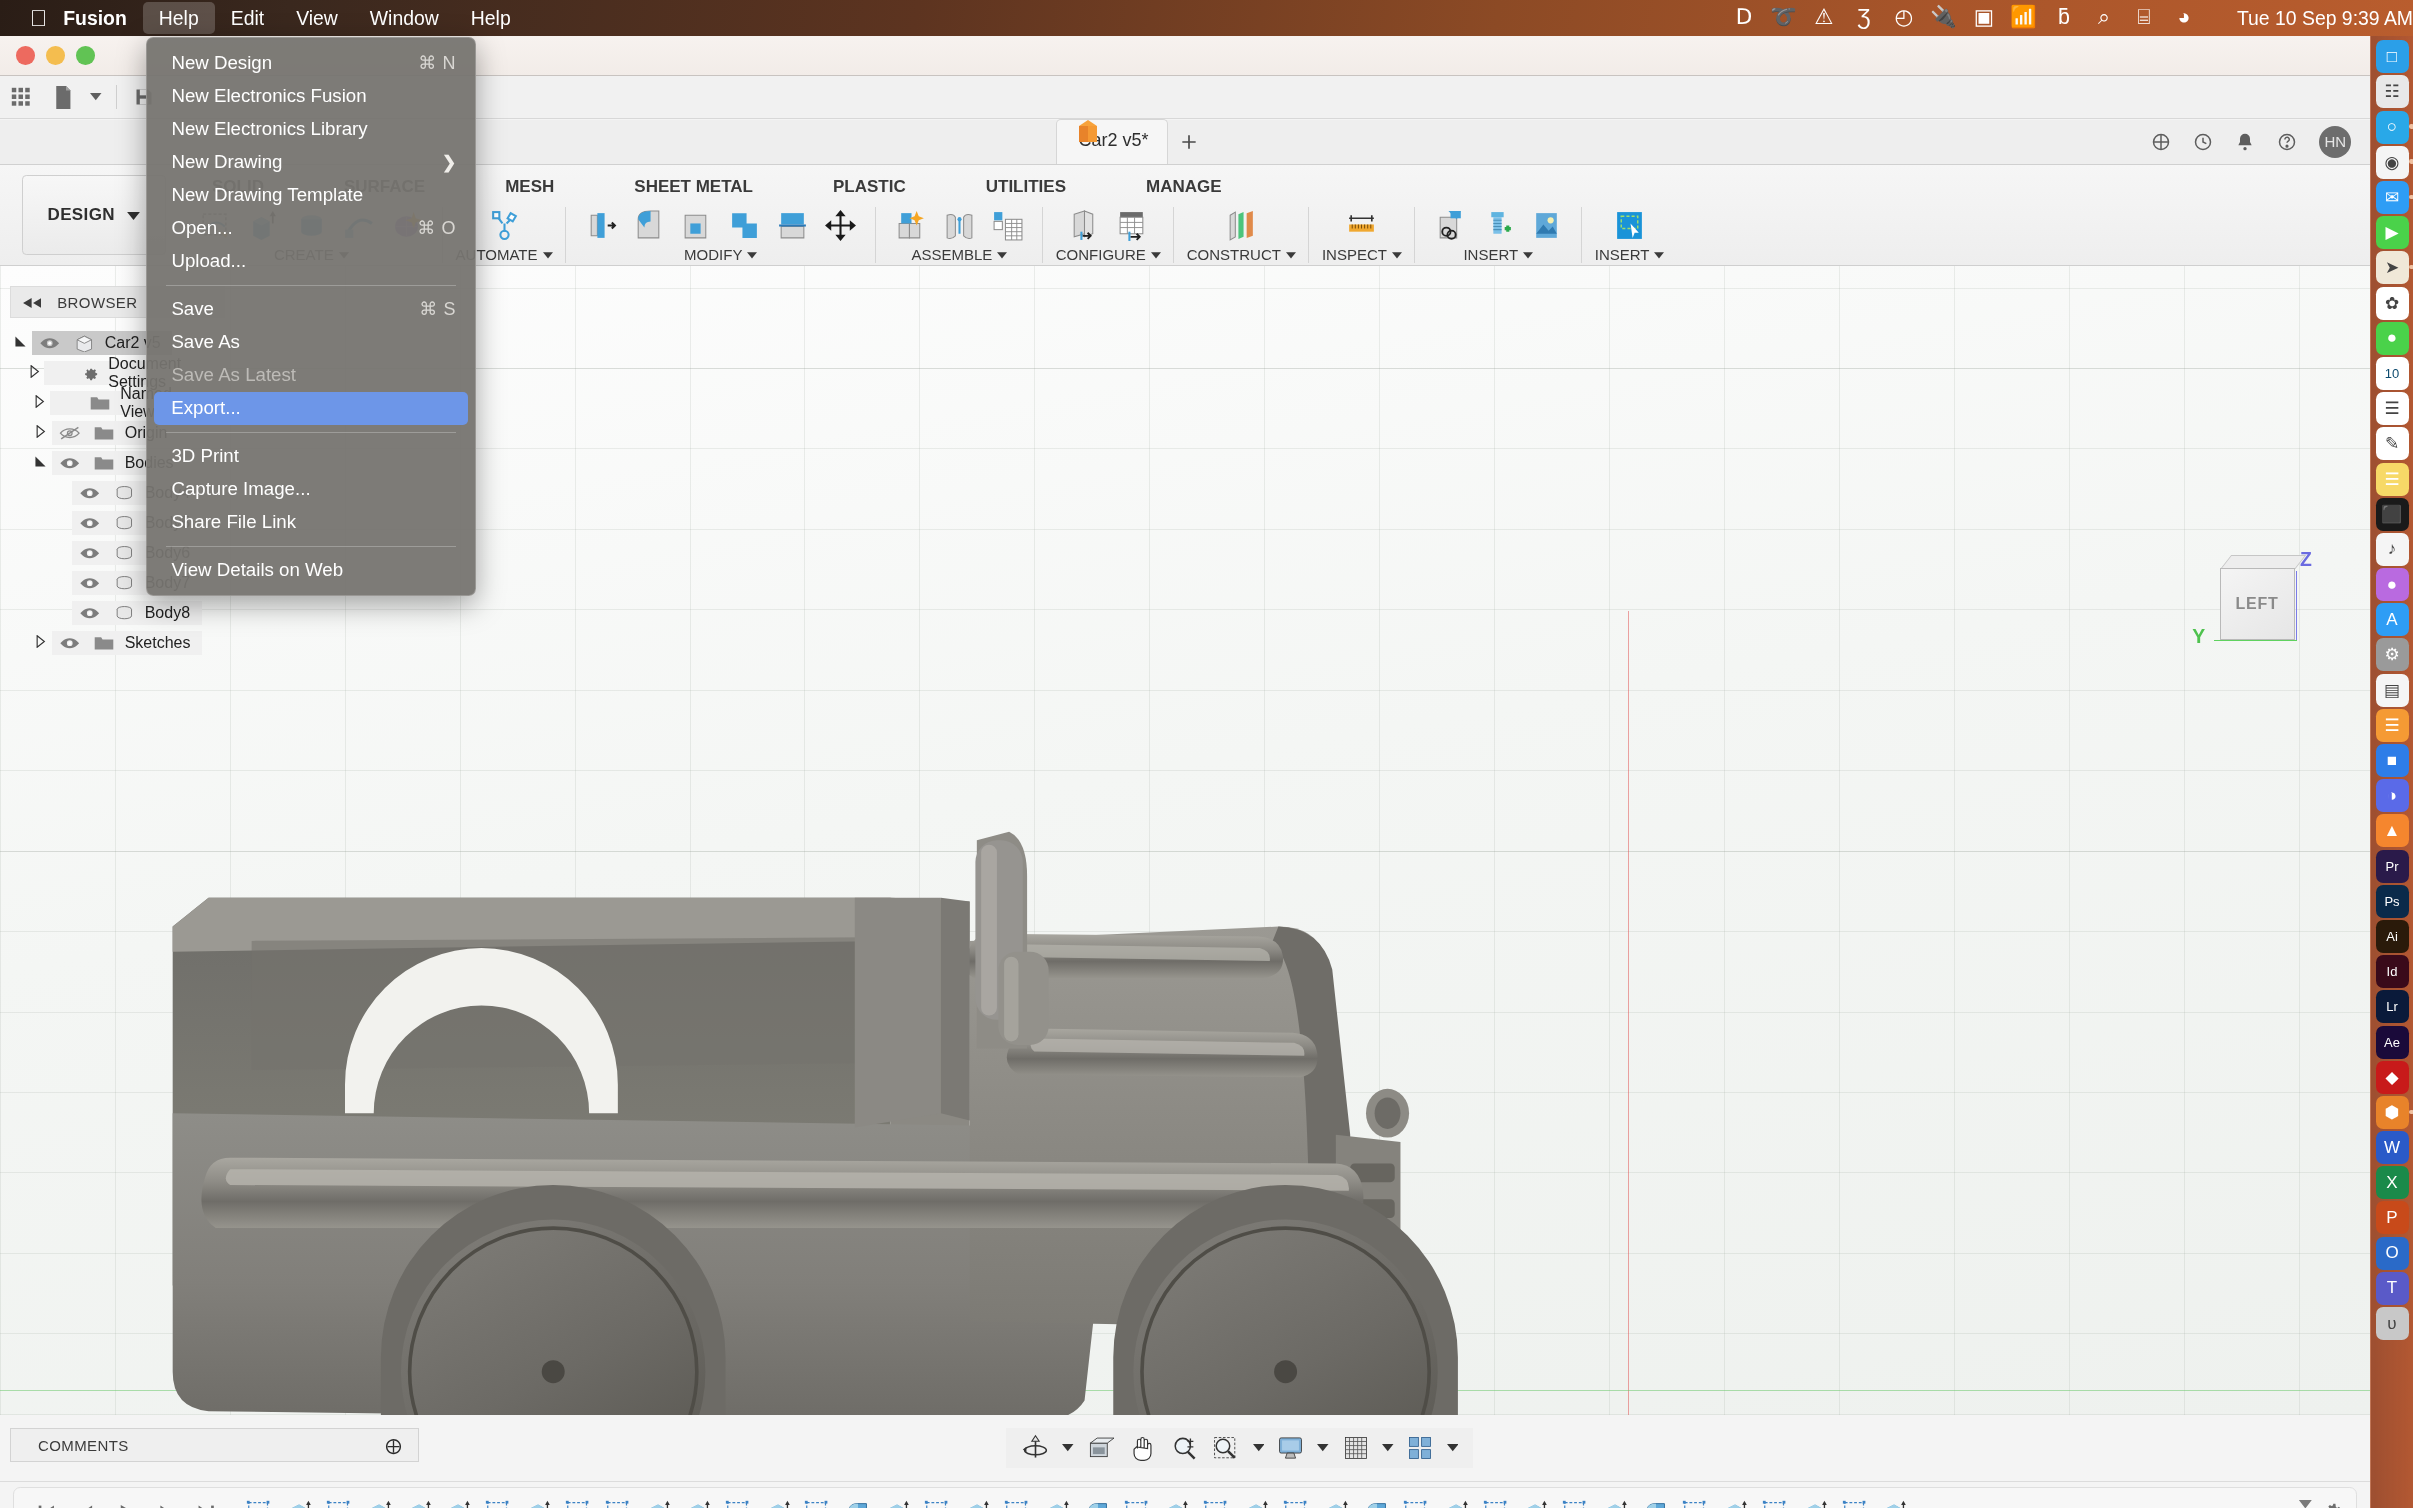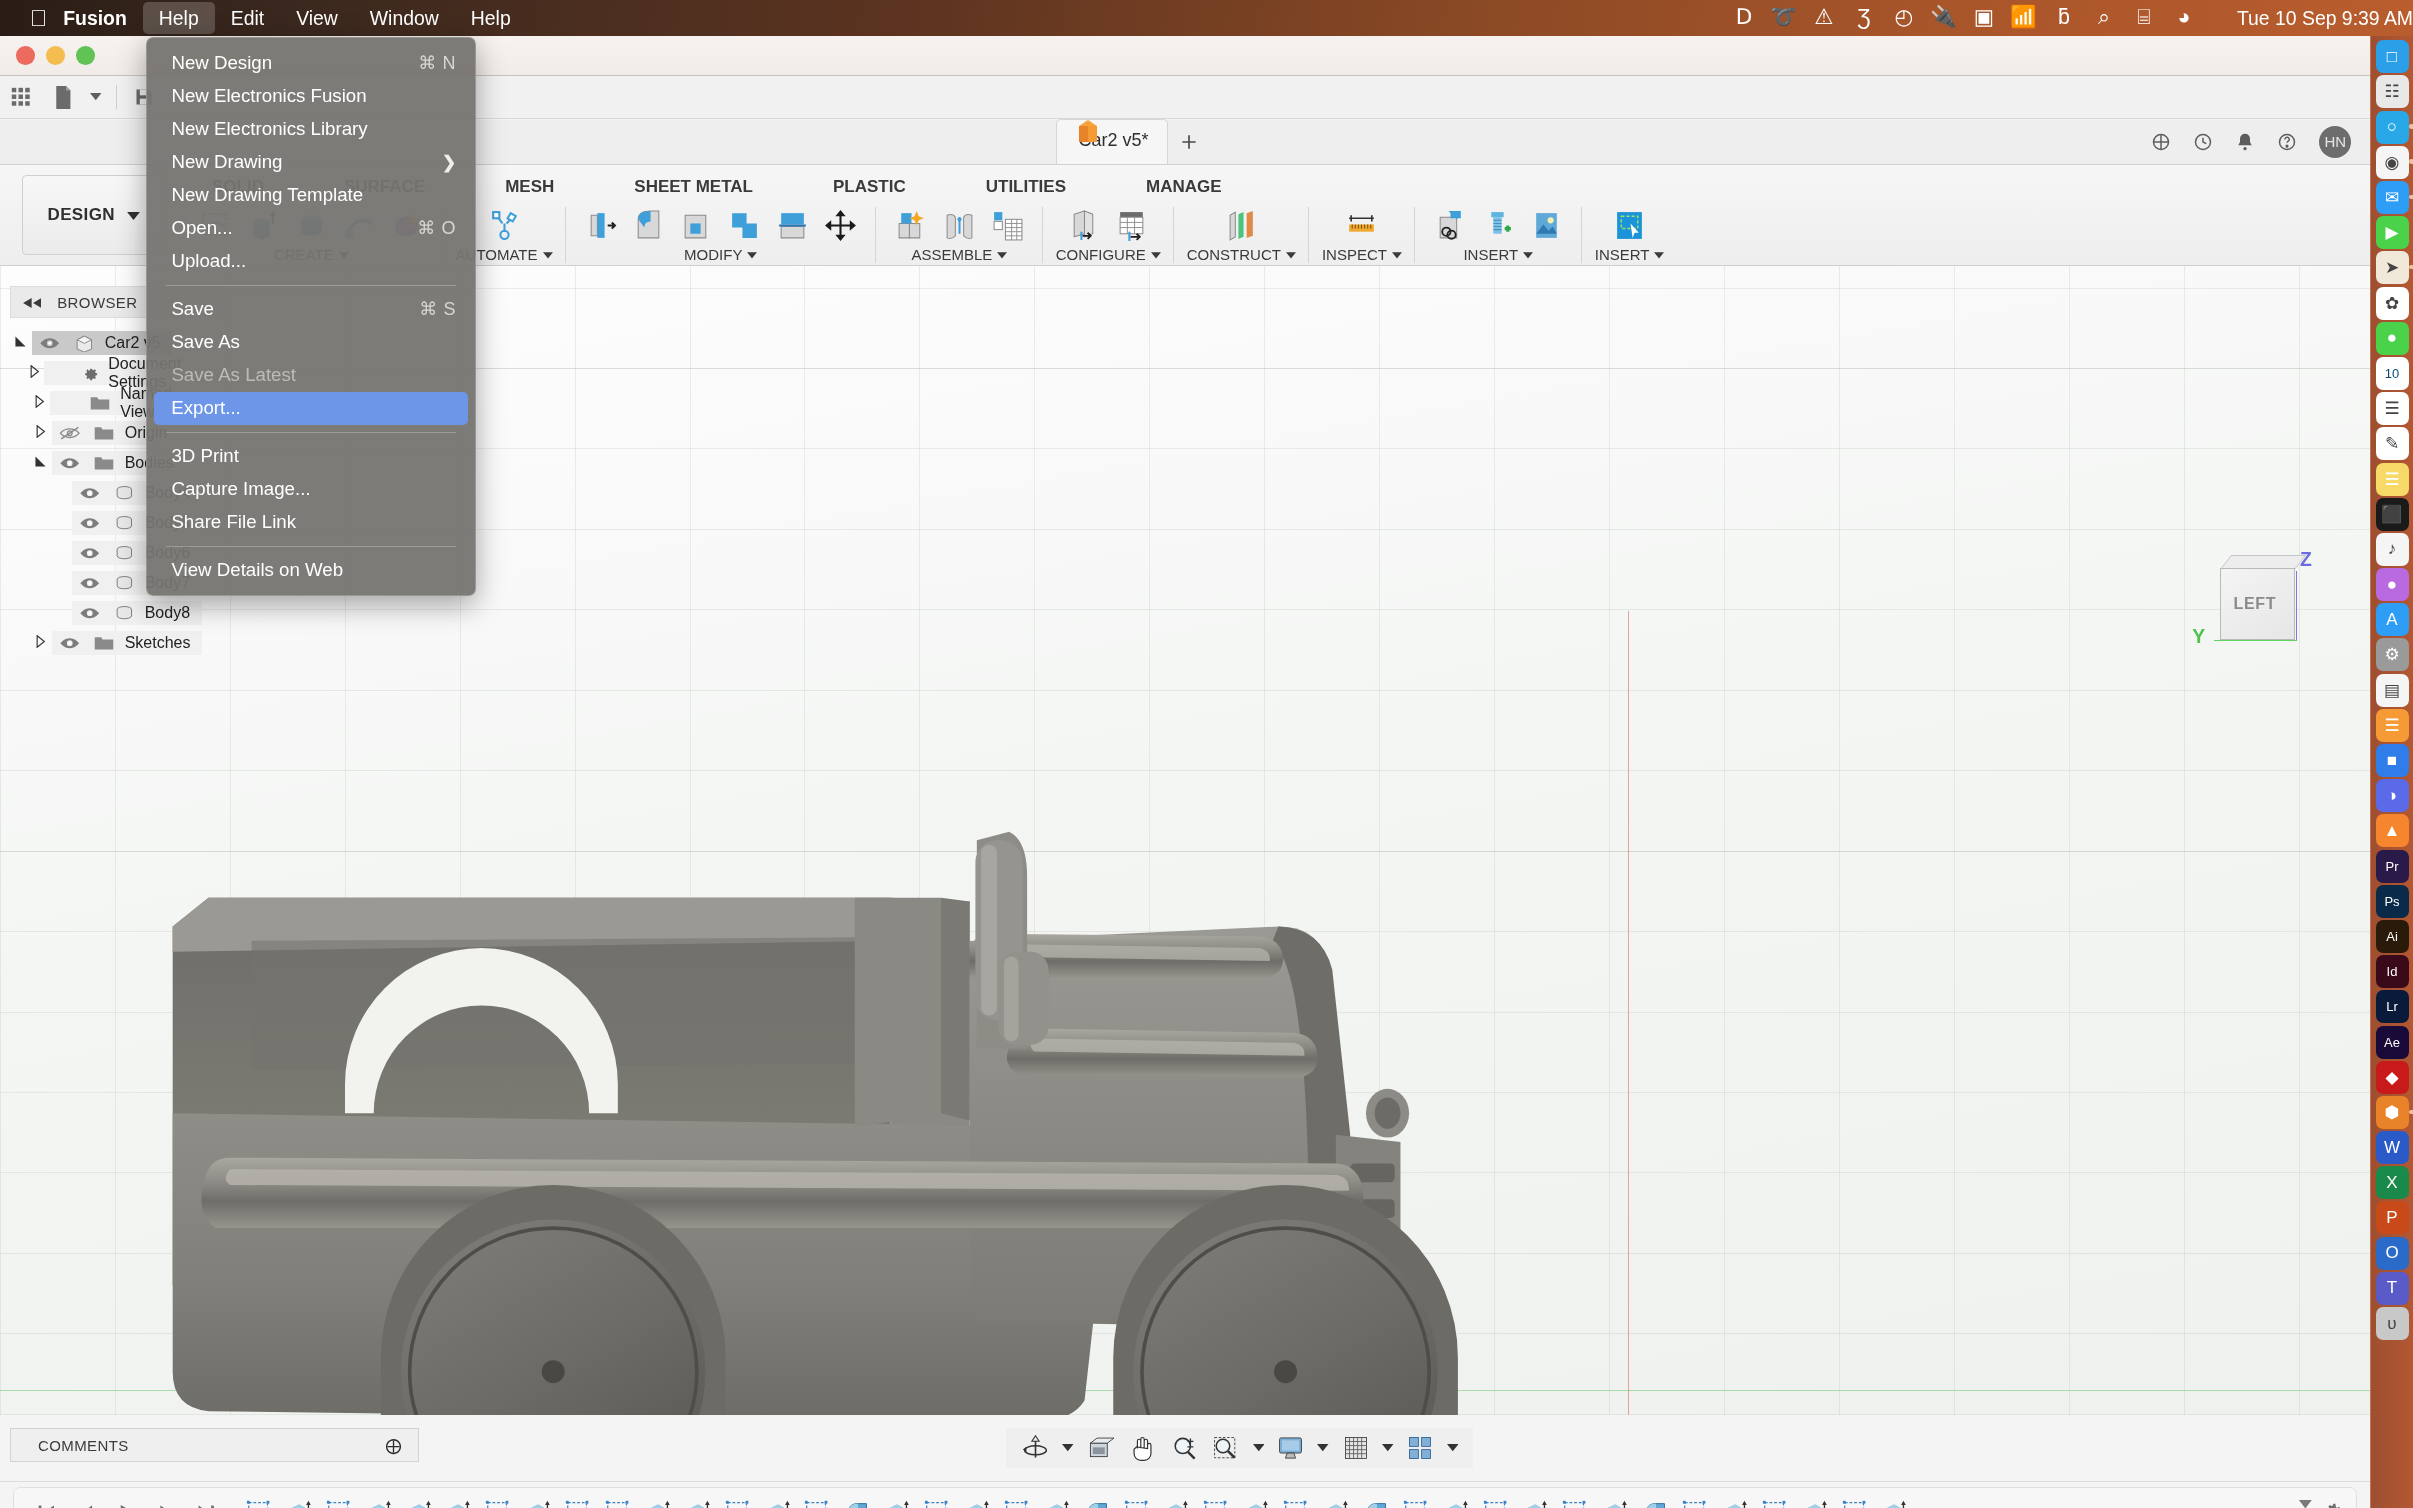--- a/index.html
+++ b/index.html
@@ -142,21 +142,21 @@
   .glineh.strong{ background:rgba(140,150,140,0.30); }
   #redaxis{ position:absolute; left:1628px; top:345px; width:1.4px; height:804px; background:rgba(226,90,90,0.55);}
   #greenaxis{ position:absolute; left:0; right:0; top:1124px; height:1.4px; background:rgba(110,200,110,0.55);}
 
   
   #viewcube{ position:absolute; left:2198px; top:273px; width:129px; height:122px; }
   #vc-face{
     position:absolute; left:21.5px; top:29px; width:75px;height:72px;
     background:linear-gradient(145deg,#f4f4f4,#e6e6e6);
     border:0.7px solid #b9b9b9;
-    display:flex;align-items:center;justify-content:flex-start;padding-left:13px;
+    display:flex;align-items:center;justify-content:center;
   }
   #vc-face span{ font-size:16px; font-weight:bold; color:#8a8a8a; letter-spacing:0.7px;}
   #vc-top{
     position:absolute; left:21.5px; top:16px; width:75px; height:14.4px;
     background:#ededed; border:0.7px solid #c6c6c6;
     transform:skewX(-38deg); transform-origin:bottom left;
   }
   #vc-zlab{ position:absolute; left:102px; top:8.6px; color:#6b6be0; font-size:19.4px; font-weight:bold;}
   #vc-zline{ position:absolute; left:98px; top:32px; width:1.4px; height:70px; background:#7b7be8;}
   #vc-ylab{ position:absolute; left:-5.7px; top:86px; color:#4ec24e; font-size:19.4px; font-weight:bold;}

